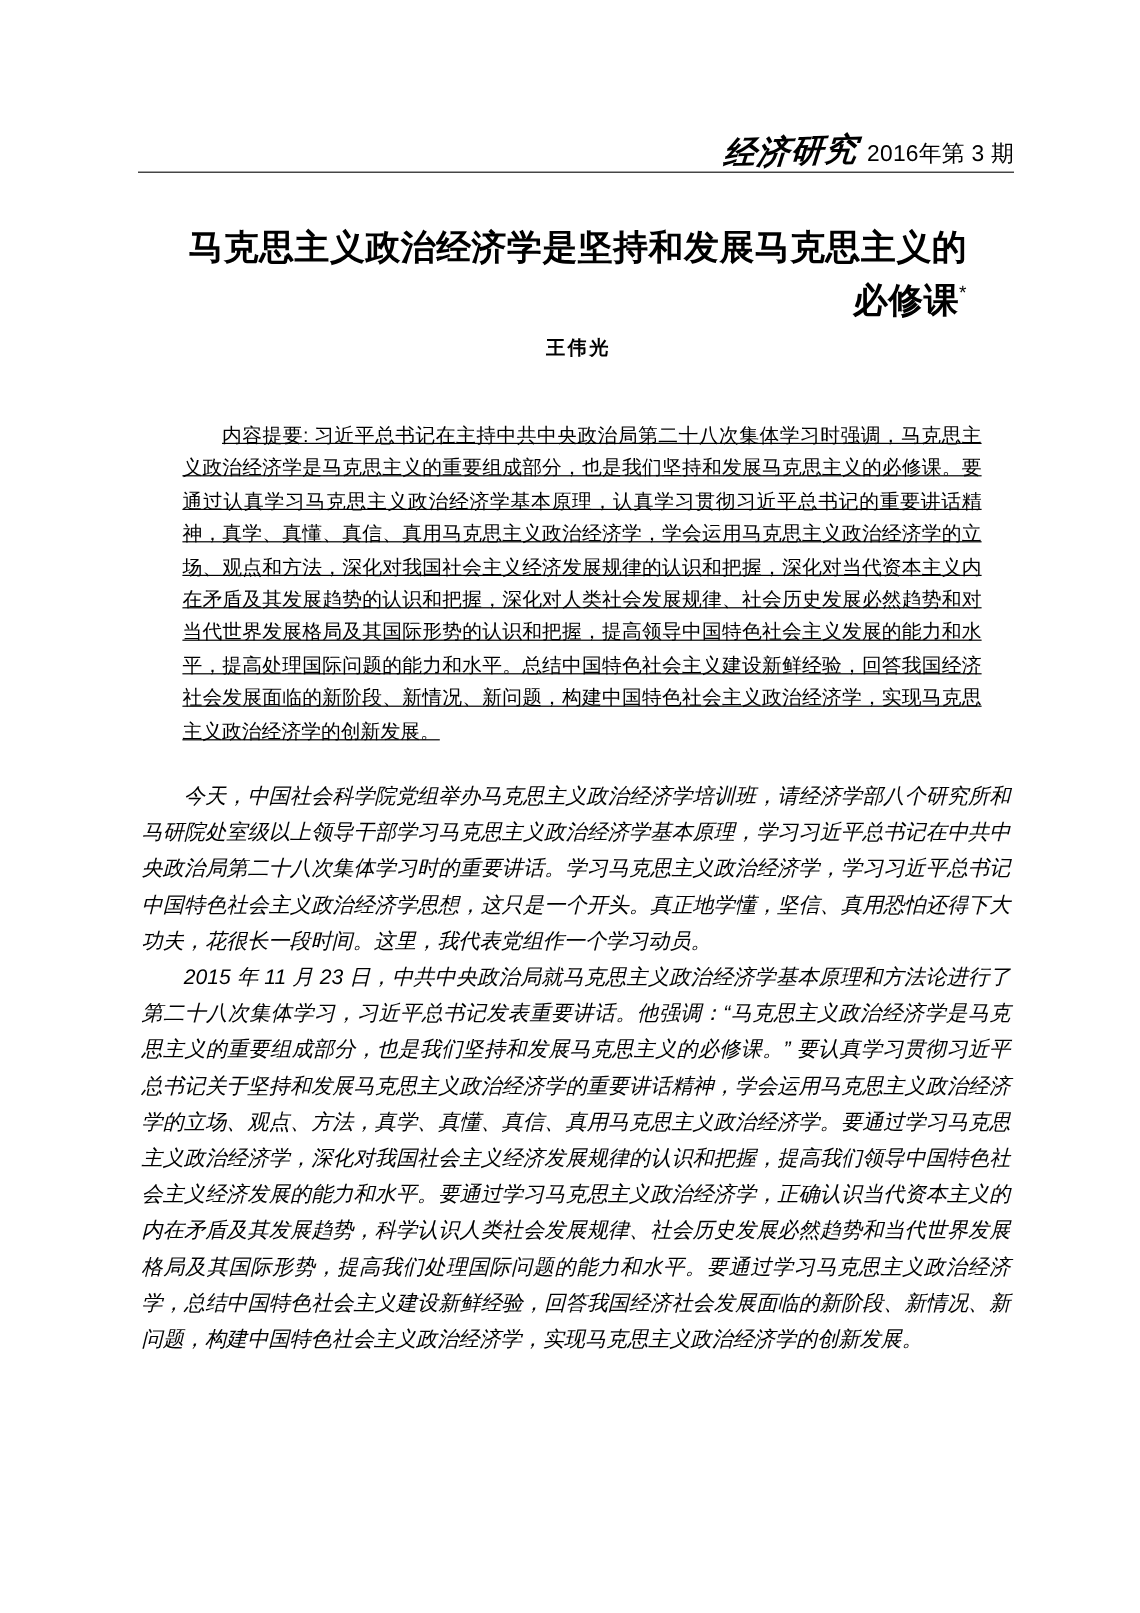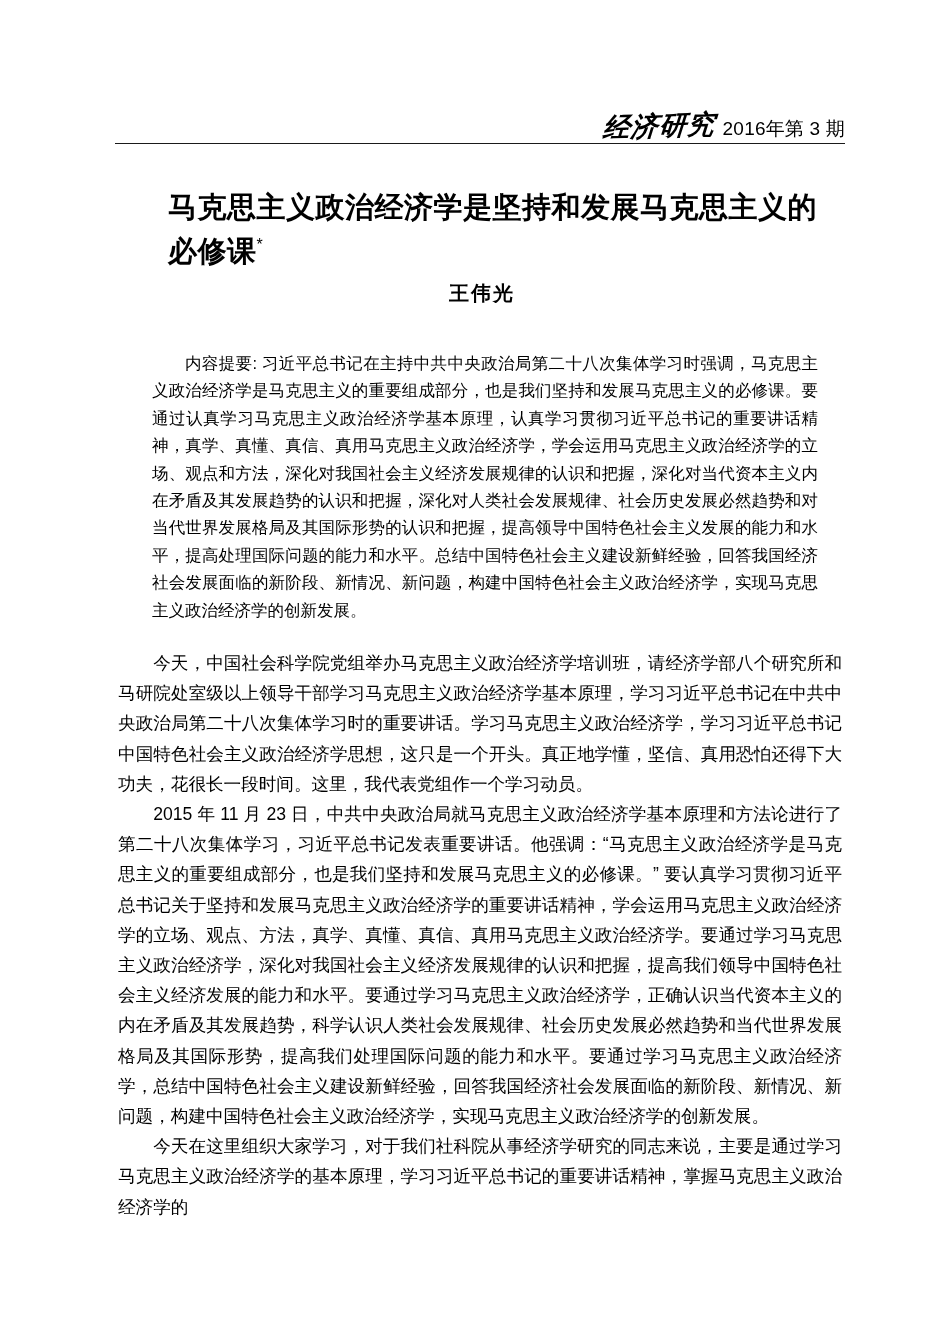--- a/index.html
+++ b/index.html
@@ -54,80 +54,82 @@
     font-size: 19px;
     line-height: 1;
     margin-bottom: 3px;
     letter-spacing: 0.2px;
     white-space: pre;
   }
 
   
   .article-title {
     position: absolute;
-    left: 168px;
+    left: 146px;
     top: 166px;
     width: 660px;
-    text-align: left;
+    text-align: right;
     font-size: 29px;
     font-weight: bold;
     line-height: 44px;
     letter-spacing: 0.5px;
   }
   .article-title sup {
     font-size: 16px;
     font-weight: normal;
     vertical-align: super;
     line-height: 0;
   }
 
   
   .author {
     position: absolute;
     left: 152px;
     top: 280px;
     width: 660px;
     text-align: center;
-    font-size: 20px;
+    font-size: 16px;
     font-weight: bold;
     letter-spacing: 2px;
   }
 
   
   .abstract-block {
     position: absolute;
     left: 152px;
     top: 350px;
     width: 666px;
     font-size: 16.5px;
     line-height: 27.4px;
     text-align: justify;
     text-justify: inter-ideograph;
   }
   .abstract-block p {
     margin: 0;
   }
   .abstract-para {
     text-indent: 2em;
+    text-decoration: underline;
   }
   .keywords-para {
     text-indent: 2em;
     margin-top: 1px !important;
   }
 
   
   .body-text {
     position: absolute;
     left: 118px;
     top: 648px;
     width: 724px;
     font-size: 17.6px;
     line-height: 30.2px;
     text-align: justify;
     text-justify: inter-ideograph;
+    font-style: italic;
   }
   .body-text p {
     margin: 0;
     text-indent: 2em;
   }
 </style>
 </head>
 <body>
 
 <div class="page">
@@ -141,16 +143,15 @@
 
   <div class="author">王伟光</div>
 
   <div class="abstract-block">
     <p class="abstract-para">内容提要: 习近平总书记在主持中共中央政治局第二十八次集体学习时强调，马克思主义政治经济学是马克思主义的重要组成部分，也是我们坚持和发展马克思主义的必修课。要通过认真学习马克思主义政治经济学基本原理，认真学习贯彻习近平总书记的重要讲话精神，真学、真懂、真信、真用马克思主义政治经济学，学会运用马克思主义政治经济学的立场、观点和方法，深化对我国社会主义经济发展规律的认识和把握，深化对当代资本主义内在矛盾及其发展趋势的认识和把握，深化对人类社会发展规律、社会历史发展必然趋势和对当代世界发展格局及其国际形势的认识和把握，提高领导中国特色社会主义发展的能力和水平，提高处理国际问题的能力和水平。总结中国特色社会主义建设新鲜经验，回答我国经济社会发展面临的新阶段、新情况、新问题，构建中国特色社会主义政治经济学，实现马克思主义政治经济学的创新发展。</p>
   </div>
 
   <div class="body-text">
     <p>今天，中国社会科学院党组举办马克思主义政治经济学培训班，请经济学部八个研究所和马研院处室级以上领导干部学习马克思主义政治经济学基本原理，学习习近平总书记在中共中央政治局第二十八次集体学习时的重要讲话。学习马克思主义政治经济学，学习习近平总书记中国特色社会主义政治经济学思想，这只是一个开头。真正地学懂，坚信、真用恐怕还得下大功夫，花很长一段时间。这里，我代表党组作一个学习动员。</p>
     <p>2015 年 11 月 23 日，中共中央政治局就马克思主义政治经济学基本原理和方法论进行了第二十八次集体学习，习近平总书记发表重要讲话。他强调：“马克思主义政治经济学是马克思主义的重要组成部分，也是我们坚持和发展马克思主义的必修课。” 要认真学习贯彻习近平总书记关于坚持和发展马克思主义政治经济学的重要讲话精神，学会运用马克思主义政治经济学的立场、观点、方法，真学、真懂、真信、真用马克思主义政治经济学。要通过学习马克思主义政治经济学，深化对我国社会主义经济发展规律的认识和把握，提高我们领导中国特色社会主义经济发展的能力和水平。要通过学习马克思主义政治经济学，正确认识当代资本主义的内在矛盾及其发展趋势，科学认识人类社会发展规律、社会历史发展必然趋势和当代世界发展格局及其国际形势，提高我们处理国际问题的能力和水平。要通过学习马克思主义政治经济学，总结中国特色社会主义建设新鲜经验，回答我国经济社会发展面临的新阶段、新情况、新问题，构建中国特色社会主义政治经济学，实现马克思主义政治经济学的创新发展。</p>
-    <p>今天在这里组织大家学习，对于我们社科院从事经济学研究的同志来说，主要是通过学习马克思主义政治经济学的基本原理，学习习近平总书记的重要讲话精神，掌握马克思主义政治经济学的</p>
   </div>
 
 </div>
 
 </body></html>

